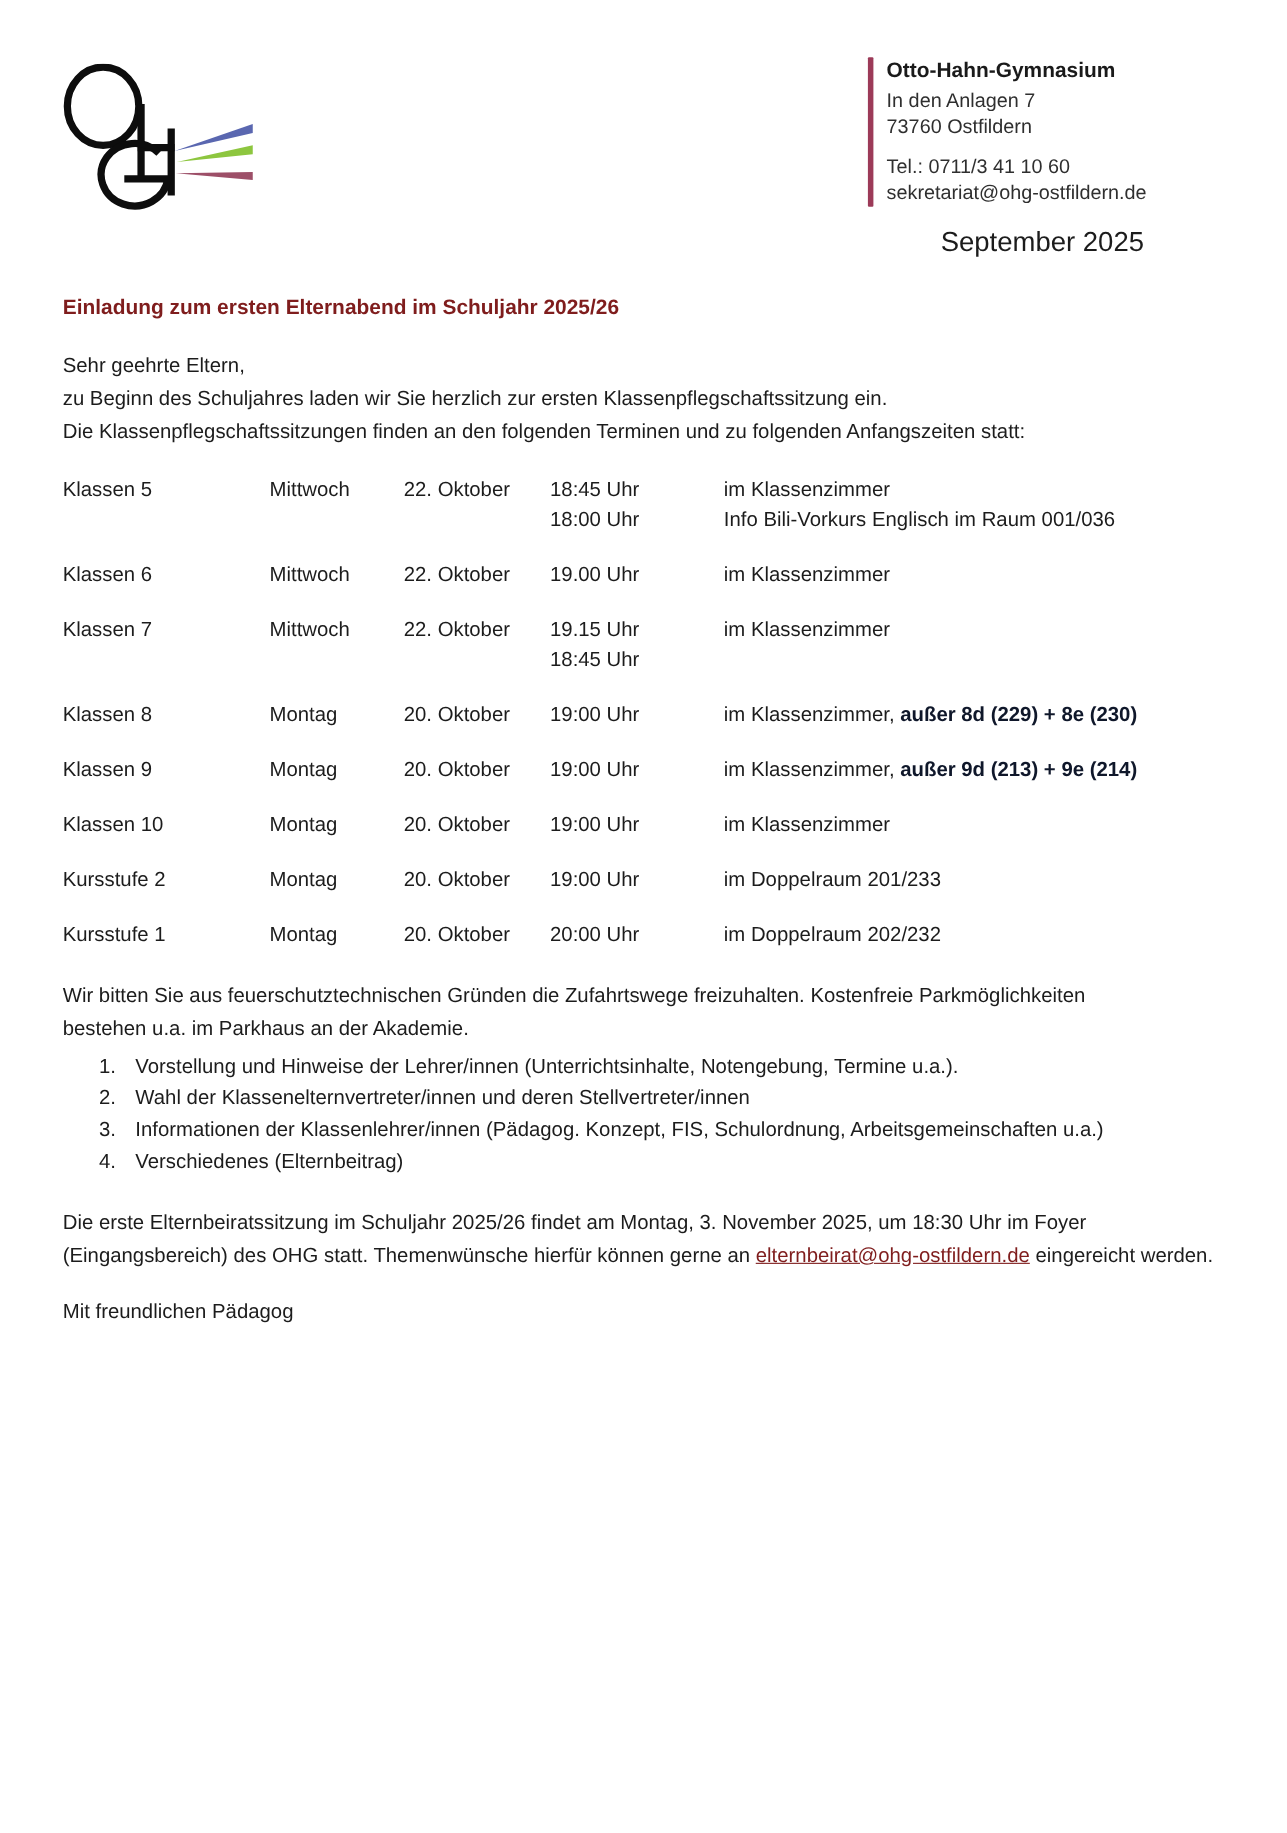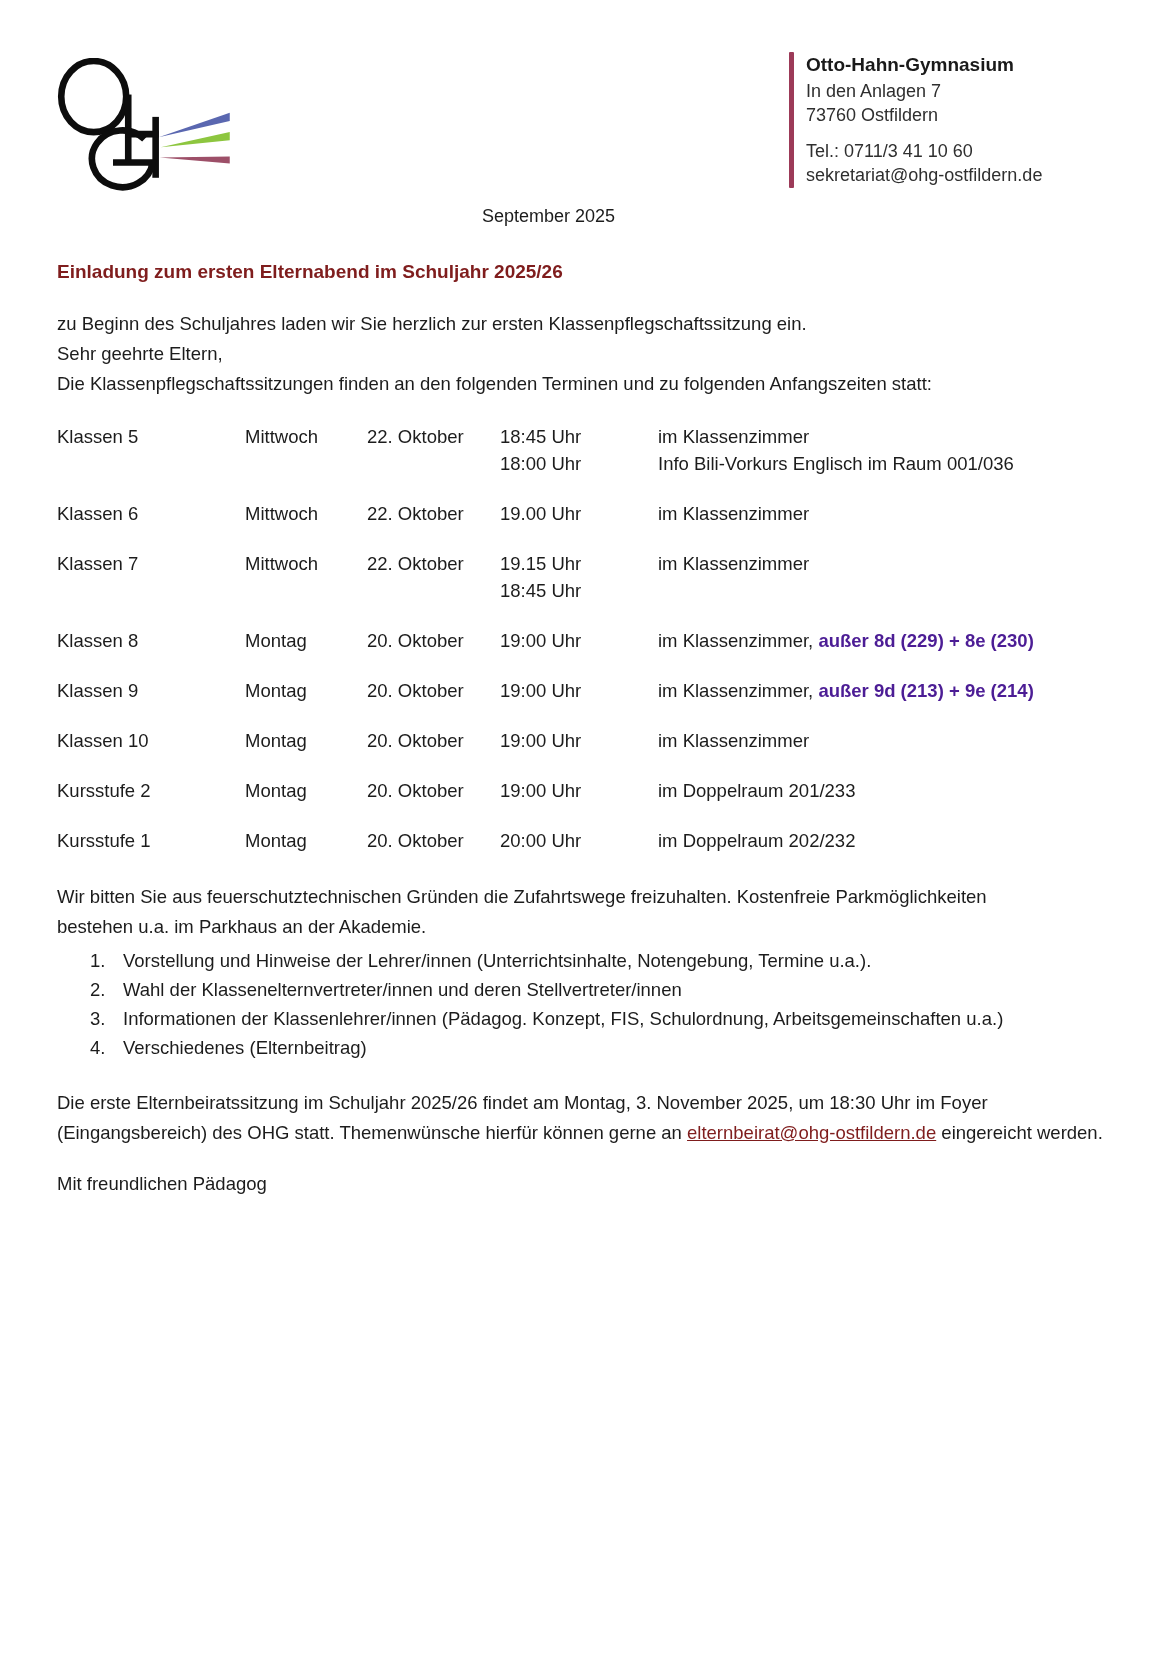--- a/index.html
+++ b/index.html
@@ -21,35 +21,35 @@
   .addr-block{
     display:flex;flex:0 0 auto;
     width:308px;
     margin-right:16px;
   }
   .addr-bar{width:5px;background:#9c3a58;margin-right:12px;border-radius:1px;}
   .addr-text{font-size:18px;line-height:24px;color:#2f2f2f;padding:1px 0;}
   .addr-text .school{font-weight:bold;font-size:19px;color:#1a1a1a;margin-bottom:2px;}
   .addr-gap{height:12px;}
   
-  .date-line{text-align:center;margin-top:14px;padding-right:73px;font-size:18px;}
+  .date-line{text-align:right;margin-top:14px;padding-right:73px;font-size:25px;}
   
   .title{font-weight:bold;font-size:19px;margin-top:34px;color:#7f1d1d;}
   
   .intro{margin-top:26px;line-height:30px;}
   
   .schedule{margin-top:24px;}
   .srow{
     display:grid;
     grid-template-columns:188px 122px 133px 158px 1fr;
     line-height:27px;
     margin-bottom:23px;
   }
   .srow .sub-time{grid-column:4;}
-  .srow b{font-weight:bold;color:#4c1d95;}
+  .srow b{font-weight:bold;color:#0f172a;}
   
   .para{line-height:30px;}
   .parking{margin-top:28px;}
   .agenda-head{margin-top:26px;}
   .agenda-list{margin:4px 0 0 0;padding:0;list-style:none;}
   .agenda-list li{display:grid;grid-template-columns:33px 1fr;line-height:29px;padding-left:33px;}
   .agenda-list .num{text-align:left;}
   .eb-note{margin-top:26px;}
   a.mail-link{color:#7f1d1d;text-decoration:underline;cursor:pointer;}
   .closing{margin-top:21px;}
@@ -94,22 +94,22 @@
         <div>sekretariat@ohg-ostfildern.de</div>
       </div>
     </div>
   </div>
 
   <div class="date-line">September 2025</div>
 
   <div class="title">Einladung zum ersten Elternabend im Schuljahr 2025/26</div>
 
   <div class="intro">
+    <div>Sehr geehrte Eltern,</div>
     <div>zu Beginn des Schuljahres laden wir Sie herzlich zur ersten Klassenpflegschaftssitzung ein.</div>
-    <div>Sehr geehrte Eltern,</div>
     <div>Die Klassenpflegschaftssitzungen finden an den folgenden Terminen und zu folgenden Anfangszeiten statt:</div>
   </div>
 
   <div class="schedule">
 
     <div class="srow">
       <div>Klassen 5</div>
       <div>Mittwoch</div>
       <div>22. Oktober</div>
       <div>18:45 Uhr</div>

